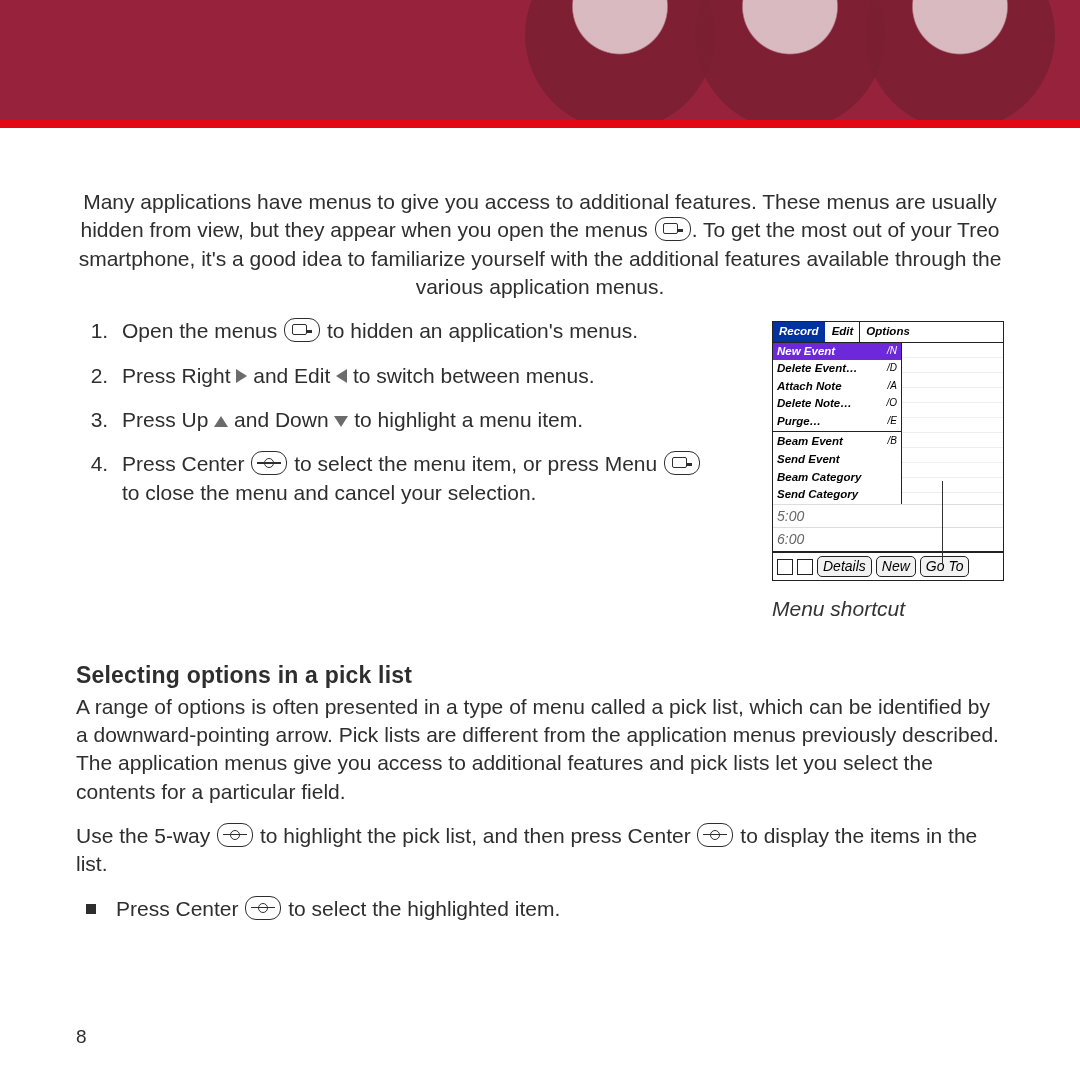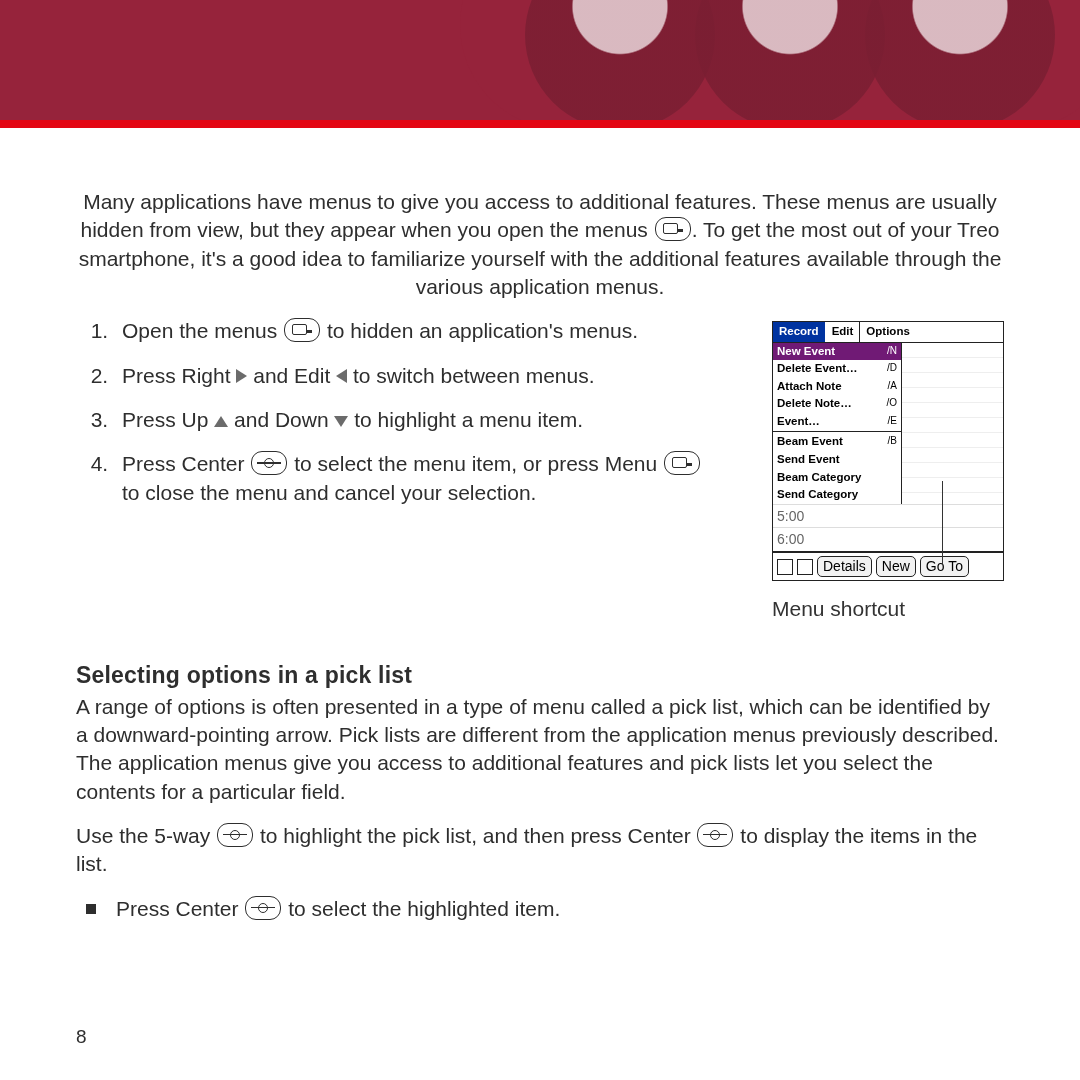--- a/index.html
+++ b/index.html
@@ -77,20 +77,21 @@
     top: 9px;
     width: 10px;
     height: 10px;
     background: #2e2e2e;
   }
   .float-fig {
     float: right;
     width: 232px;
     margin: 4px 0 30px 26px;
     text-align: left;
+    font-style: italic;
   }
   .screenshot {
     border: 1px solid #222;
     background: #fff;
     font-family: Verdana, sans-serif;
     font-size: 11.5px;
     font-weight: bold;
     color: #000;
     position: relative;
   }
@@ -109,21 +110,21 @@
   }
   .menu {
     width: 128px;
     border-right: 1px solid #222;
   }
   .menu .row {
     display: flex;
     justify-content: space-between;
     padding: 1px 4px;
   }
-  .menu .hl { background: #701a75; color: #fff; }
+  .menu .hl { background: #6d28d9; color: #fff; }
   .menu hr {
     border: 0;
     border-top: 1px solid #222;
     margin: 1px 0;
   }
   .sc-col { font-weight: normal; font-size: 10px; }
   .times div { padding: 2px 4px; font-weight: normal; font-size: 14px; color:#666; border-top:1px solid #ddd;}
   .bottombar {
     border-top: 2px solid #222;
     padding: 3px 4px;
@@ -288,21 +289,21 @@
               </div>
             <div class="row">
                 <span>Attach Note</span>
                 <span class="sc-col">/A</span>
               </div>
             <div class="row">
                 <span>Delete Note…</span>
                 <span class="sc-col">/O</span>
               </div>
             <div class="row">
-                <span>Event…</span>
+                <span>Purge…</span>
                 <span class="sc-col">/E</span>
               </div>
             <hr>
             <div class="row">
                 <span>Beam Event</span>
                 <span class="sc-col">/B</span>
               </div>
             <div class="row">
                 <span>Send Event</span>
               </div>

